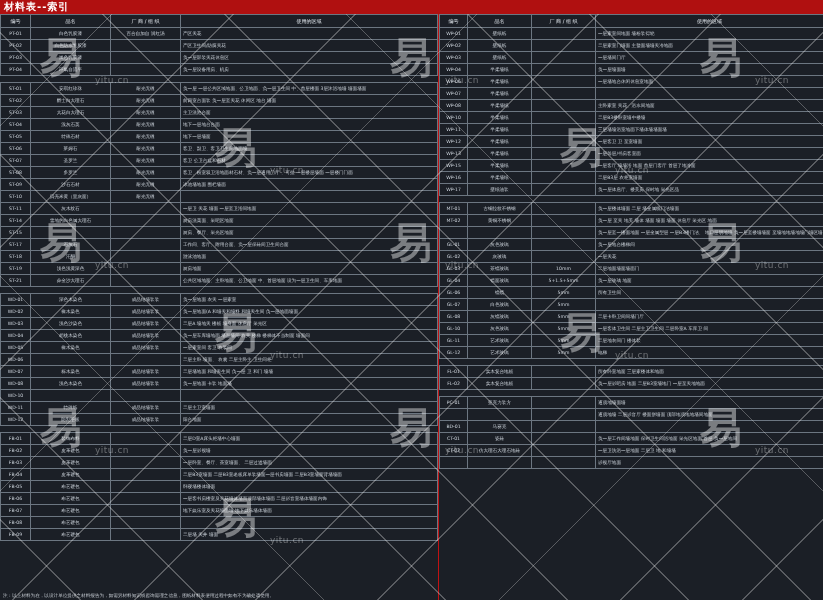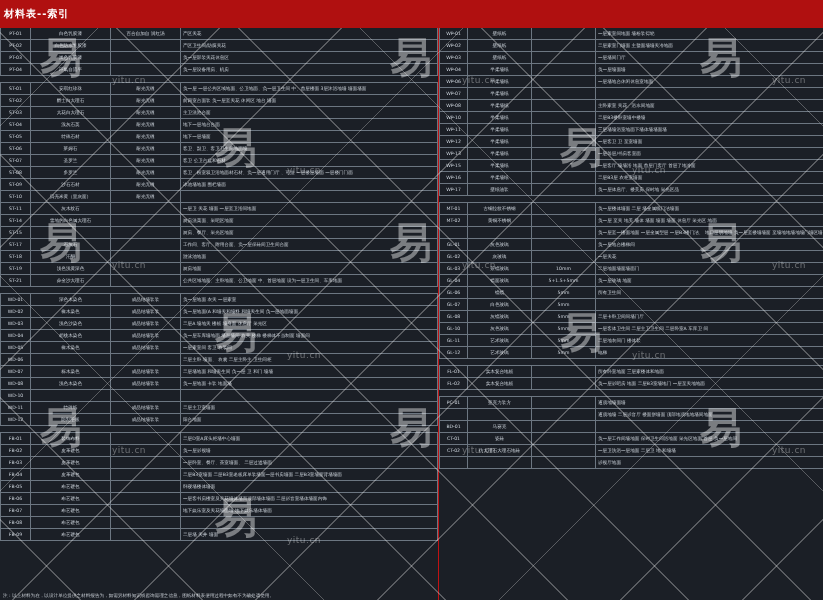--- a/index.html
+++ b/index.html
@@ -4,21 +4,21 @@
 <style>
   html,body{margin:0;padding:0;background:#1b1f26;}
   body{
     width:823px;height:600px;overflow:hidden;
     font-family:"DejaVu Sans","Liberation Sans",sans-serif;
     color:#d8dde3;
     position:relative;
   }
   
   #title-bar{
-    height:28px;
+    height:14px;
     background:#b01010;
     display:flex;align-items:center;
     padding:0 4px;
     position:relative;z-index:5;
   }
   #title-bar .t{
     font-size:10px;font-weight:bold;color:#fff;letter-spacing:1px;
     white-space:nowrap;
   }
   
@@ -92,21 +92,20 @@
     position:absolute;
     font-size:42px;font-weight:bold;
     color:rgba(255,255,255,.42);
     font-family:"DejaVu Sans","Liberation Sans",sans-serif;
   }
   .wm-small{
     position:absolute;
     font-size:9px;
     color:rgba(255,255,255,.34);
     letter-spacing:.5px;
-    margin-left:17px;
   }
   .wm-logo{
     position:absolute;
     right:8px;bottom:44px;
     color:rgba(255,255,255,.85);
     font-size:26px;font-weight:bold;
     letter-spacing:2px;
   }
   
   #guide{

